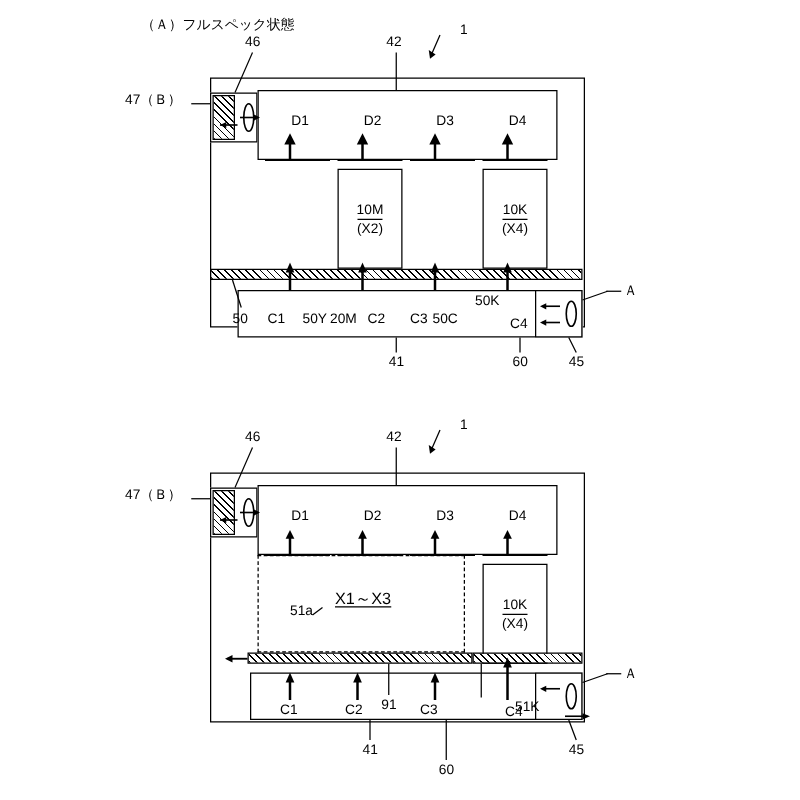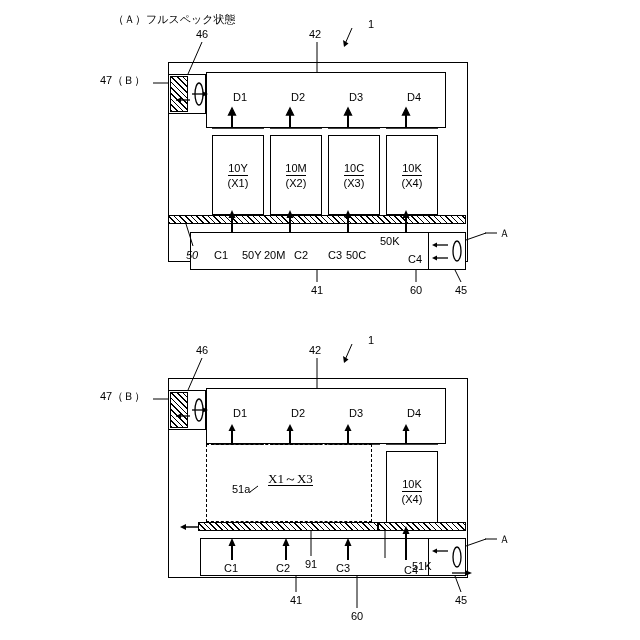--- a/index.html
+++ b/index.html
@@ -11,47 +11,39 @@
   .thin{position:absolute;border:1px solid #000;box-sizing:border-box;background:#fff;}
   .unit{position:absolute;border:1.5px solid #000;box-sizing:border-box;background:#fff;
         display:flex;flex-direction:column;align-items:center;justify-content:center;}
   .unit .u1{font-size:11px;}
   .unit .u2{font-size:11px;border-top:1px solid #000;padding-top:1px;margin-top:1px;}
   .hatch{position:absolute;box-sizing:border-box;border:1.5px solid #000;
      background-image:repeating-linear-gradient(45deg,#000 0 1px,#fff 1px 4px);}
   .rollerbox{position:absolute;border:1.5px solid #000;box-sizing:border-box;background:#fff;}
   .dashed{position:absolute;border:1.5px dashed #000;box-sizing:border-box;}
   svg{position:absolute;left:0;top:0;overflow:visible;}
-  .ul{border-bottom:1px solid #000;font-family:Liberation Serif, serif;}
+  .ul{border-bottom:1px solid #000;}
 </style>
 </head>
 <body>
 
 <div id="root">
 
   <div class="ttl" style="left:113px;top:12px;">（Ａ）フルスペック状態</div>
 
   <div class="box" style="left:168px;top:62px;width:300px;height:200px;"></div>
 
   <div class="thin" style="left:206px;top:72px;width:240px;height:56px;"></div>
 
   <div class="rollerbox" style="left:168px;top:74px;width:38px;height:40px;"></div>
   <div class="hatch" style="left:170px;top:76px;width:18px;height:36px;"></div>
 
-  <div class="unit" style="left:212px;top:135px;width:52px;height:80px;">
-    <span class="u1">10Y</span>
-    <span class="u2">(X1)</span>
-  </div>
   <div class="unit" style="left:270px;top:135px;width:52px;height:80px;">
     <span class="u1">10M</span>
     <span class="u2">(X2)</span>
-  </div>
-  <div class="unit" style="left:328px;top:135px;width:52px;height:80px;">
-    <span class="u1">10C</span>
-    <span class="u2">(X3)</span>
   </div>
   <div class="unit" style="left:386px;top:135px;width:52px;height:80px;">
     <span class="u1">10K</span>
     <span class="u2">(X4)</span>
   </div>
 
   <div class="hatch" style="left:168px;top:215px;width:298px;height:9px;"></div>
 
   <div class="thin" style="left:190px;top:232px;width:276px;height:38px;"></div>
 
@@ -129,21 +121,21 @@
   <div class="lbl" style="left:368px;top:18px;">1</div>
   <div class="lbl" style="left:196px;top:28px;">46</div>
   <div class="lbl" style="left:309px;top:28px;">42</div>
   <div class="lbl" style="left:100px;top:74px;">47（Ｂ）</div>
 
   <div class="lbl" style="left:233px;top:91px;">D1</div>
   <div class="lbl" style="left:291px;top:91px;">D2</div>
   <div class="lbl" style="left:349px;top:91px;">D3</div>
   <div class="lbl" style="left:407px;top:91px;">D4</div>
 
-  <div class="lbl" style="left:186px;top:249px;font-style:italic;">50</div>
+  <div class="lbl" style="left:186px;top:249px;">50</div>
   <div class="lbl" style="left:214px;top:249px;">C1</div>
   <div class="lbl" style="left:230px;top:249px;margin-left:12px;">50Y</div>
   <div class="lbl" style="left:264px;top:249px;">20M</div>
   <div class="lbl" style="left:294px;top:249px;">C2</div>
   <div class="lbl" style="left:328px;top:249px;">C3</div>
   <div class="lbl" style="left:346px;top:249px;">50C</div>
   <div class="lbl" style="left:380px;top:235px;">50K</div>
   <div class="lbl" style="left:408px;top:253px;">C4</div>
 
   <div class="lbl" style="left:311px;top:284px;">41</div>

